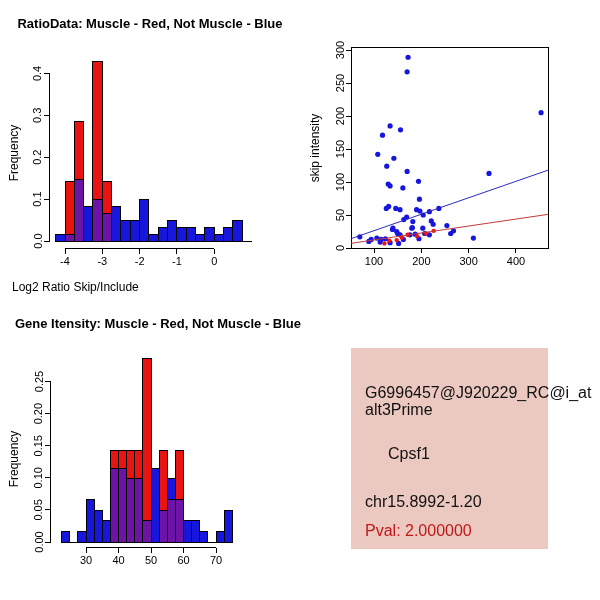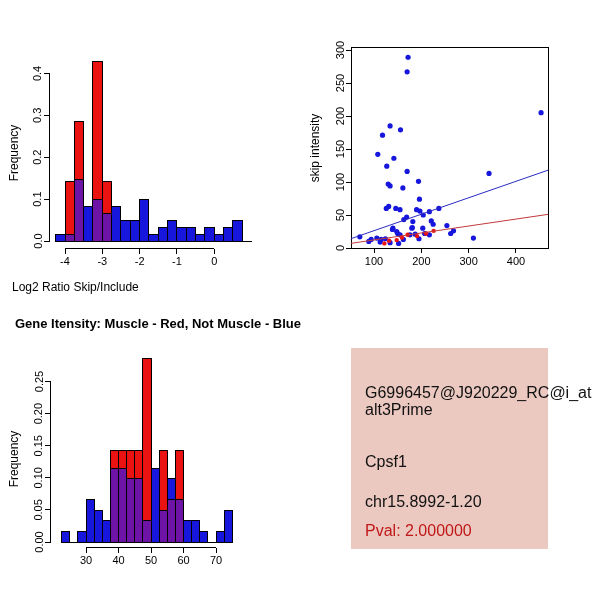--- a/index.html
+++ b/index.html
@@ -12,21 +12,21 @@
   .ptitle{position:absolute;left:0;width:100%;text-align:center;
           font-size:13px;font-weight:bold;white-space:nowrap;}
   #p1 .ptitle{top:16px;} #p2 .ptitle{top:16px;} #p3 .ptitle{top:16px;margin-left:8px;}
   .xlab{position:absolute;left:12px;width:100%;text-align:left;font-size:12px;}
   #p1 .xlab{top:280px;} #p2 .xlab{top:282px;} #p3 .xlab{top:282px;}
   .ylab{position:absolute;font-size:12px;white-space:nowrap;
         transform:translate(-50%,-50%) rotate(-90deg);}
   #p1 .ylab{left:14px;top:153px;} #p2 .ylab{left:15px;top:148px;} #p3 .ylab{left:14px;top:159px;}
   #info-box{position:absolute;left:51px;top:48px;width:197px;height:201px;}
   .info-line{position:absolute;left:14px;font-size:16px;white-space:nowrap;color:#111;}
-  #info-line-1{top:36px;} #info-line-2{top:53px;} #info-line-3{top:105px;}
+  #info-line-1{top:36px;} #info-line-2{top:53px;} #info-line-3{top:97px;margin-left:23px;}
   #info-line-4{top:145px;} #info-line-5{top:174px;}
 </style>
 </head>
 <body>
 
 <div id="canvas">
 
   <section class="panel" id="p1">
     <svg id="svg1" width="300" height="300" viewBox="0 0 300 300">
         <line x1="55.667500000000004" x2="251.64999999999998" y1="241" y2="241" shape-rendering="crispEdges" stroke="#000" stroke-width="1"></line>
@@ -70,20 +70,21 @@
         <text x="37.5" y="241" text-anchor="middle" dominant-baseline="central" font-size="11" transform="rotate(-90 37.5 241)">0.0</text>
         <line x1="43.5" x2="49.5" y1="199.1" y2="199.1" shape-rendering="crispEdges" stroke="#000" stroke-width="1"></line>
         <text x="37.5" y="199.1" text-anchor="middle" dominant-baseline="central" font-size="11" transform="rotate(-90 37.5 199.1)">0.1</text>
         <line x1="43.5" x2="49.5" y1="157.2" y2="157.2" shape-rendering="crispEdges" stroke="#000" stroke-width="1"></line>
         <text x="37.5" y="157.2" text-anchor="middle" dominant-baseline="central" font-size="11" transform="rotate(-90 37.5 157.2)">0.2</text>
         <line x1="43.5" x2="49.5" y1="115.30000000000001" y2="115.30000000000001" shape-rendering="crispEdges" stroke="#000" stroke-width="1"></line>
         <text x="37.5" y="115.30000000000001" text-anchor="middle" dominant-baseline="central" font-size="11" transform="rotate(-90 37.5 115.30000000000001)">0.3</text>
         <line x1="43.5" x2="49.5" y1="73.39999999999998" y2="73.39999999999998" shape-rendering="crispEdges" stroke="#000" stroke-width="1"></line>
         <text x="37.5" y="73.39999999999998" text-anchor="middle" dominant-baseline="central" font-size="11" transform="rotate(-90 37.5 73.39999999999998)">0.4</text>
       </svg>
+    <div class="ptitle">RatioData: Muscle - Red, Not Muscle - Blue</div>
     <div class="xlab">Log2 Ratio Skip/Include</div>
     <div class="ylab">Frequency</div>
   </section>
 
   <section class="panel" id="p2">
     <svg id="svg2" width="300" height="300" viewBox="0 0 300 300">
         <rect x="51" y="47" width="197" height="201" fill="none" shape-rendering="crispEdges" stroke="#000" stroke-width="1"></rect>
         <line x1="74" x2="74" y1="248" y2="253" shape-rendering="crispEdges" stroke="#000" stroke-width="1"></line>
         <text x="74" y="265" text-anchor="middle" font-size="11">100</text>
         <line x1="121.33" x2="121.33" y1="248" y2="253" shape-rendering="crispEdges" stroke="#000" stroke-width="1"></line>

